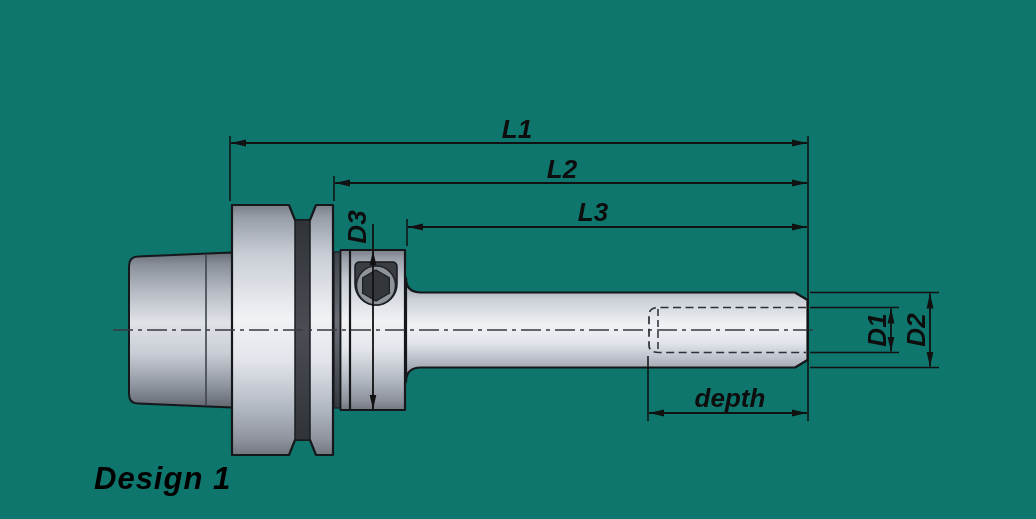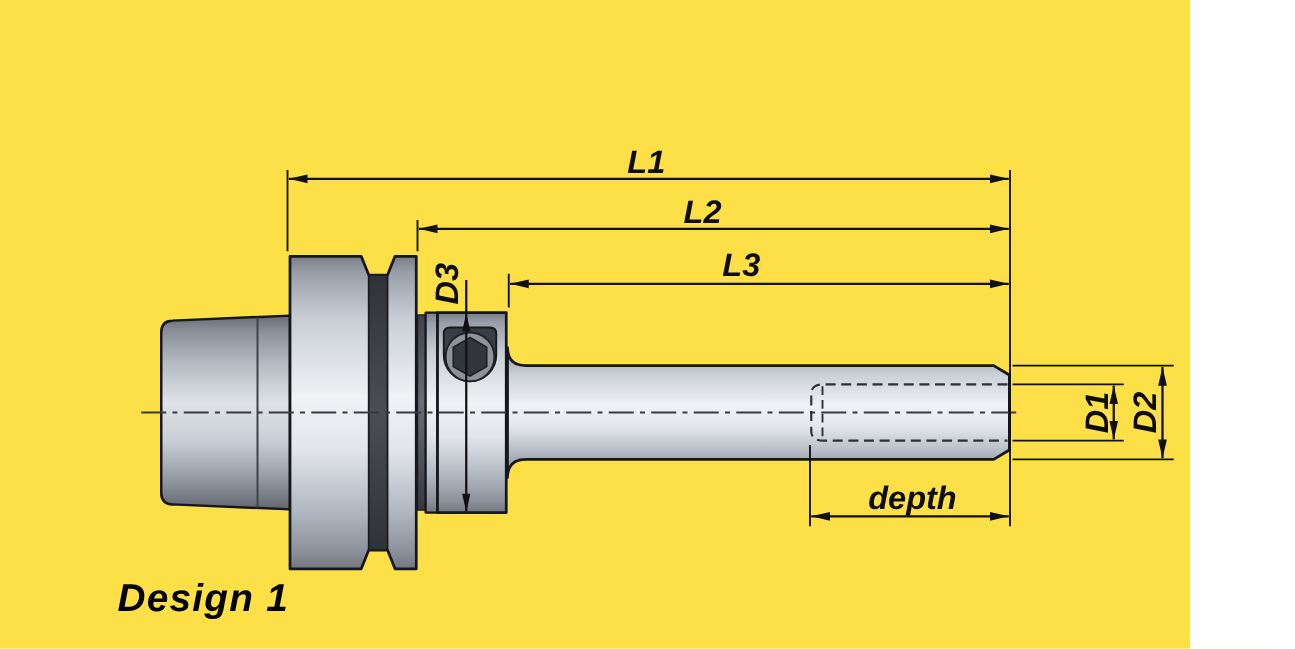--- a/index.html
+++ b/index.html
@@ -1,19 +1,19 @@
 <!DOCTYPE html>
 <html><head>
 <meta charset="utf-8">
 <style>
   html,body{margin:0;padding:0;background:#ffffff;}
   .stage{
     position:relative;
-    width:952px;height:519px;
-    background:#fde047;
+    width:1036px;height:519px;
+    background:#0f766e;
     overflow:hidden;
     font-family:"Liberation Sans", sans-serif;
   }
   svg{display:block;}
   .outline{stroke:#15171b;stroke-linejoin:round;}
   .dim{stroke:#111111;}
   .dimlabel{
     font-family:"Liberation Sans", sans-serif;
     font-style:italic;
     font-weight:bold;

